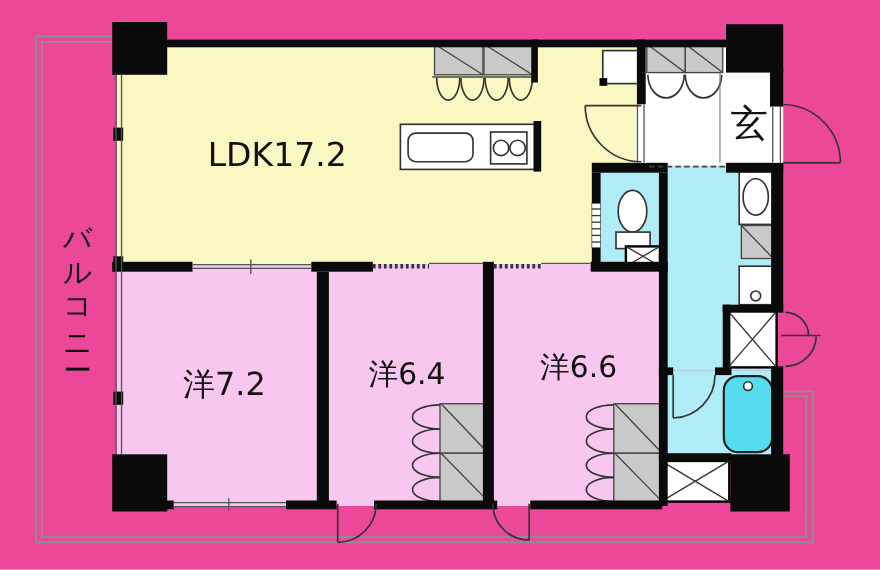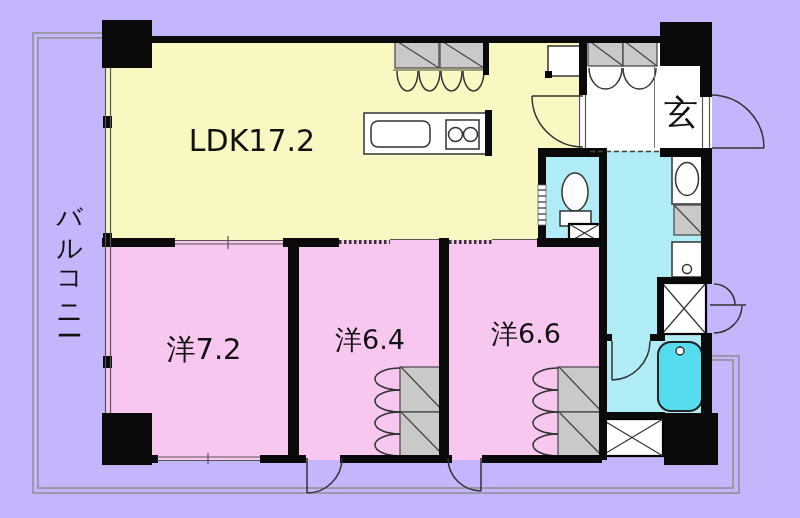--- a/index.html
+++ b/index.html
@@ -1,16 +1,16 @@
 <!DOCTYPE html>
 <html><head>
 <meta charset="utf-8">
 <style>
   html,body{margin:0;padding:0;background:#ffffff;}
-  .stage{position:relative;width:800px;height:518px;background:#c4b5fd;overflow:hidden;
+  .stage{position:relative;width:800px;height:518px;background:#ec4899;overflow:hidden;
          font-family:"DejaVu Sans","Liberation Sans",sans-serif;}
   svg{display:block}
   text{fill:#111;font-family:"DejaVu Sans","Liberation Sans",sans-serif;}
   .vtext{writing-mode:vertical-rl;}
   .thin{stroke:#8f8f8f;stroke-width:1.5;fill:none;}
   .fix{stroke:#333;stroke-width:1.5;fill:#ffffff;}
   .cl{stroke:#444;stroke-width:1.2;}
   .dg{stroke:#444;stroke-width:1.2;fill:none;}
   .arc{stroke:#333;stroke-width:1.5;fill:none;}
   .win{stroke:#555;stroke-width:1.2;fill:none;}

